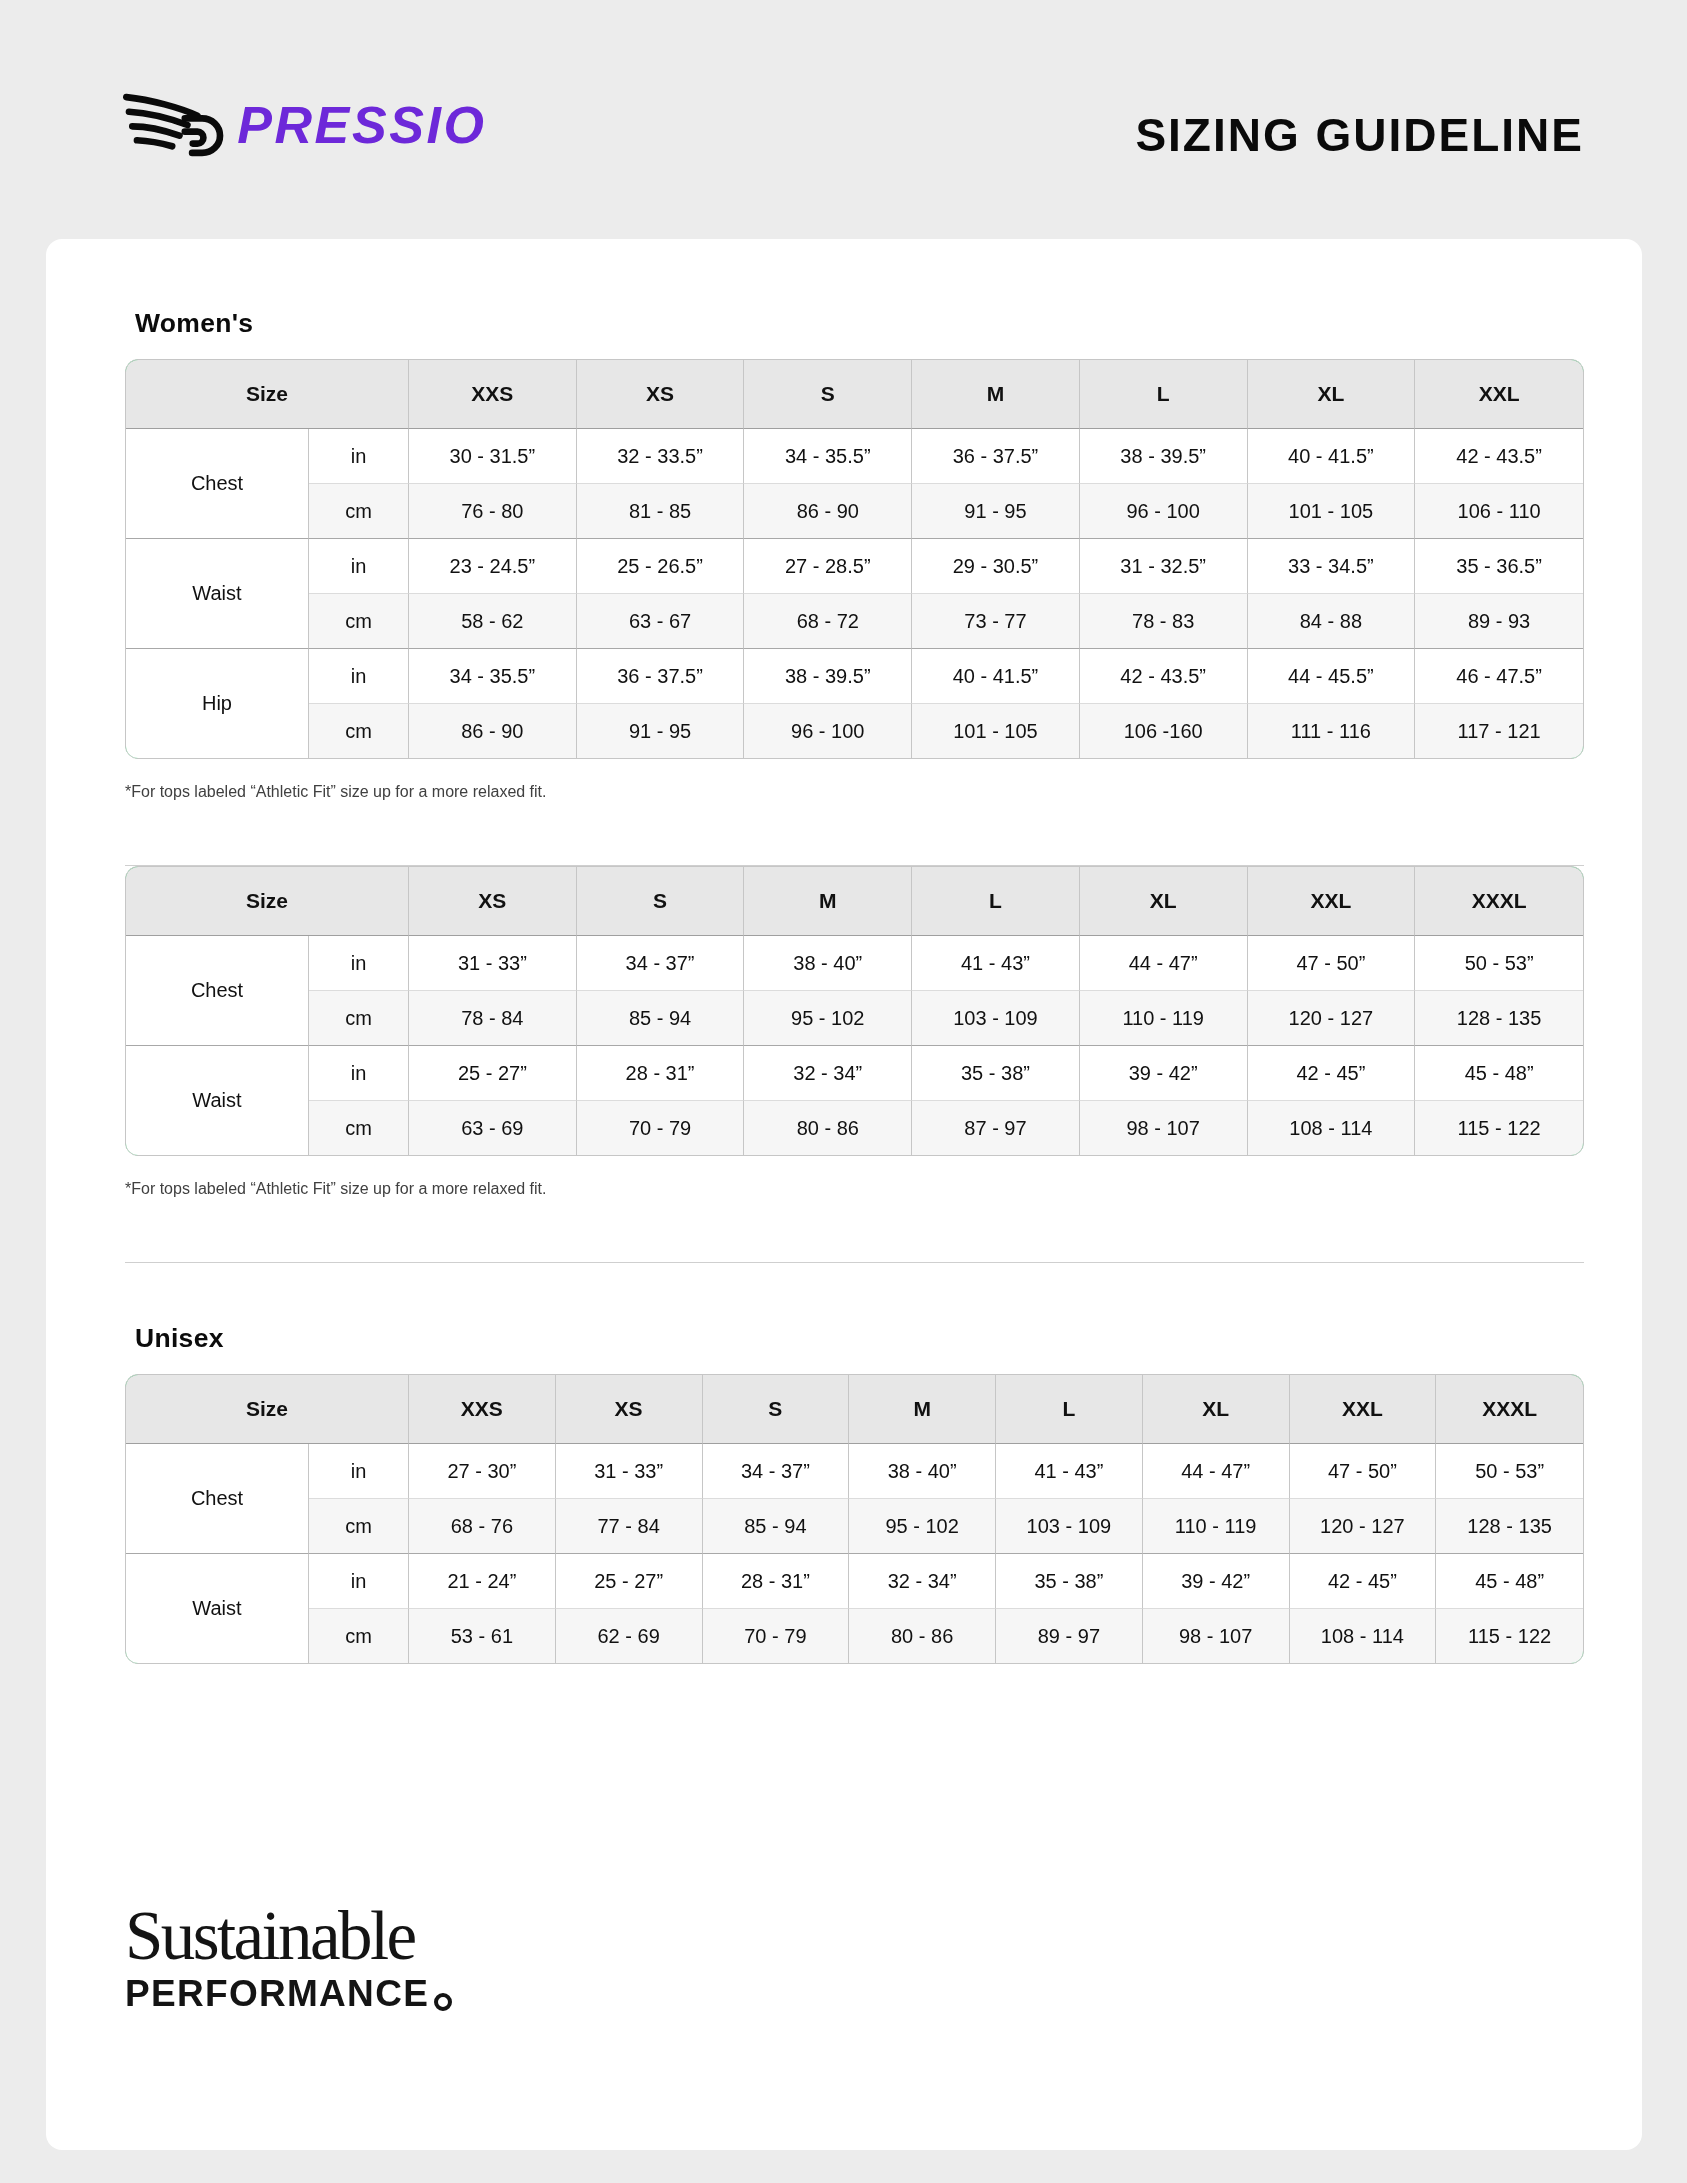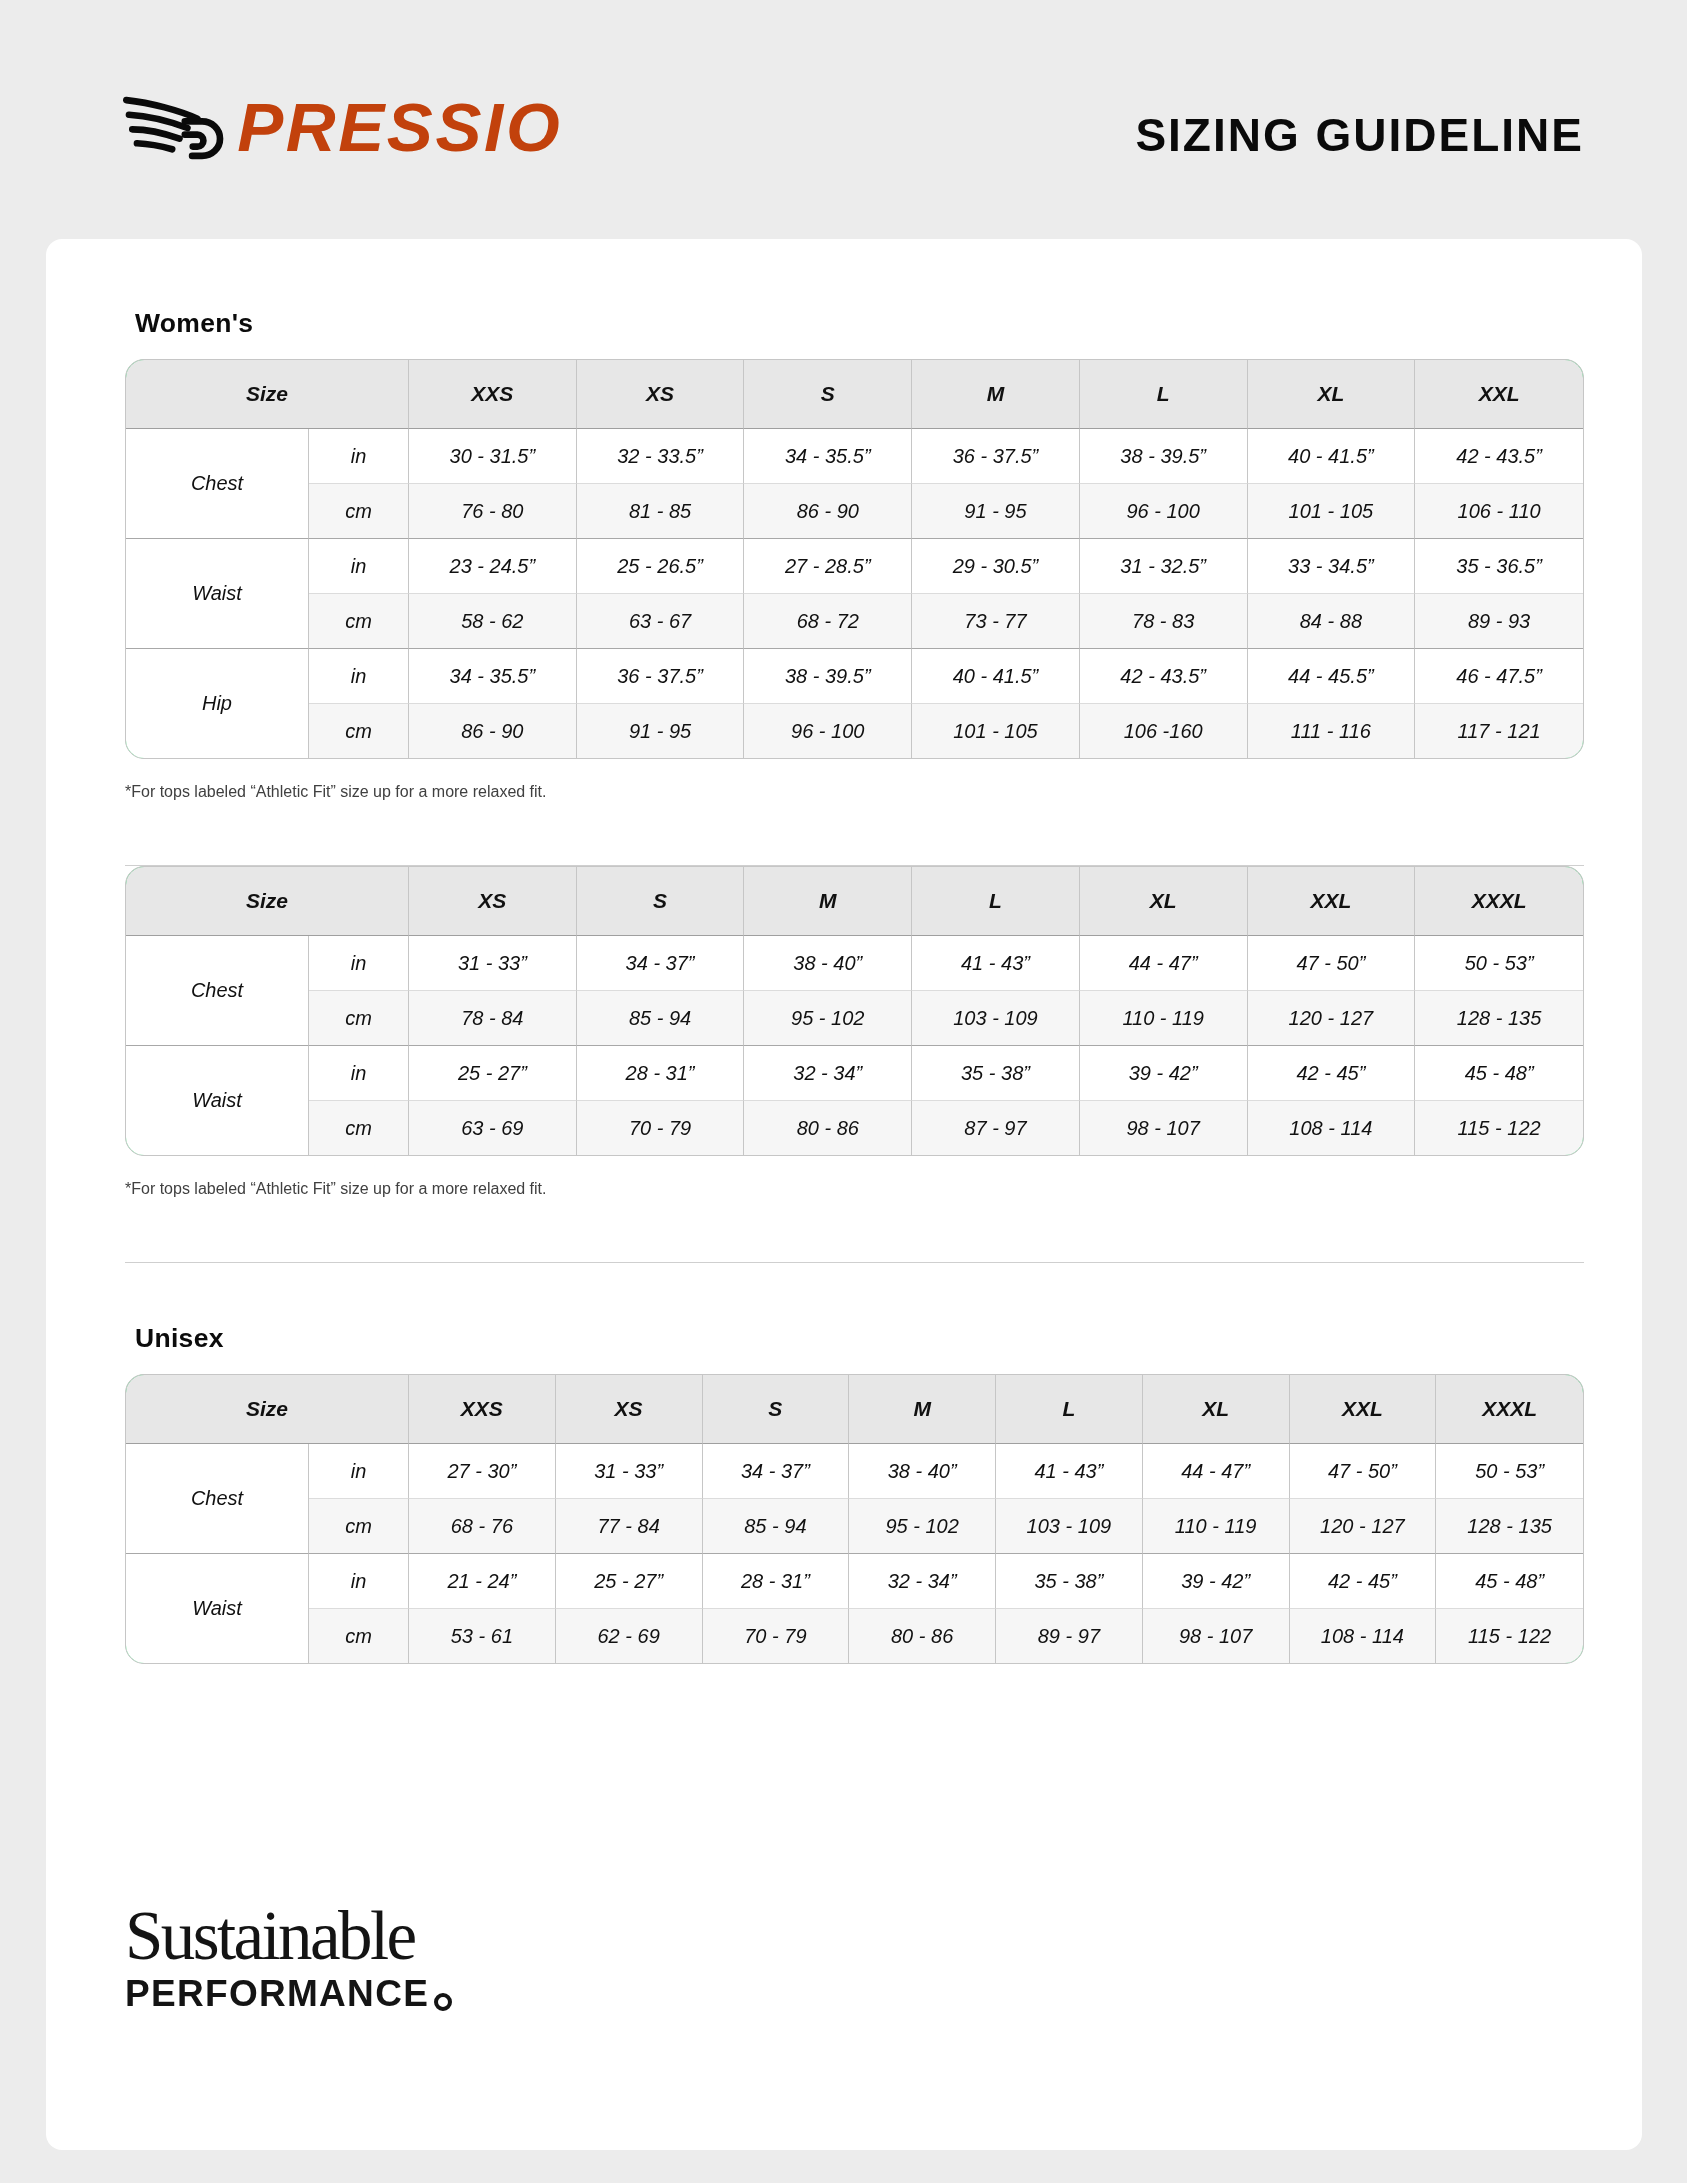--- a/index.html
+++ b/index.html
@@ -8,42 +8,42 @@
     background:#ececec;
     font-family:"Liberation Sans","DejaVu Sans",sans-serif;
     color:#111;
     position:relative;
   }
   
   .page-header{position:relative;height:239px;}
   .brand-logo{position:absolute;left:123px;top:93px;display:flex;align-items:center;gap:13.2px;}
   .brand-logo svg{display:block;}
   .wordmark{
-    font-size:69px;font-weight:800;font-style:italic;
-    letter-spacing:2.6px;line-height:1;color:#c2410c;
+    font-size:52px;font-weight:800;font-style:italic;
+    letter-spacing:2.6px;line-height:1;color:#6d28d9;
   }
   .doc-title{
     position:absolute;right:103px;top:112px;
     font-size:46px;font-weight:900;letter-spacing:2px;line-height:1;color:#0a0a0a;
   }
   
   .card{
     margin:0 46px;width:1596px;min-height:1911px;
     background:#ffffff;border-radius:16px;
     padding:0 58px 40px 79px;box-sizing:border-box;
   }
   .section-title{
     font-size:26.5px;font-weight:800;letter-spacing:0.3px;
     margin:0 0 20px 10px;color:#0c0c0c;
   }
   .pt-first{padding-top:69px;}
   .pt-next{padding-top:60px;}
   
   .tbl-wrap{
-    border:0.7px solid #c6c6c6;border-radius:19px;overflow:hidden;background:#22c55e;font-style:italic;
+    border:0.7px solid #c6c6c6;border-radius:13px;overflow:hidden;background:#22c55e;
   }
   table.size-table{
     width:100%;border-collapse:separate;border-spacing:0;table-layout:fixed;
   }
   table.size-table th{
     height:66px;background:#e7e7e7;
     font-size:21px;font-weight:bold;text-align:center;vertical-align:middle;
     border-bottom:1.3px solid #9f9f9f;border-right:0.7px solid #c6c6c6;
   }
   table.size-table th:last-child{border-right:none;}

